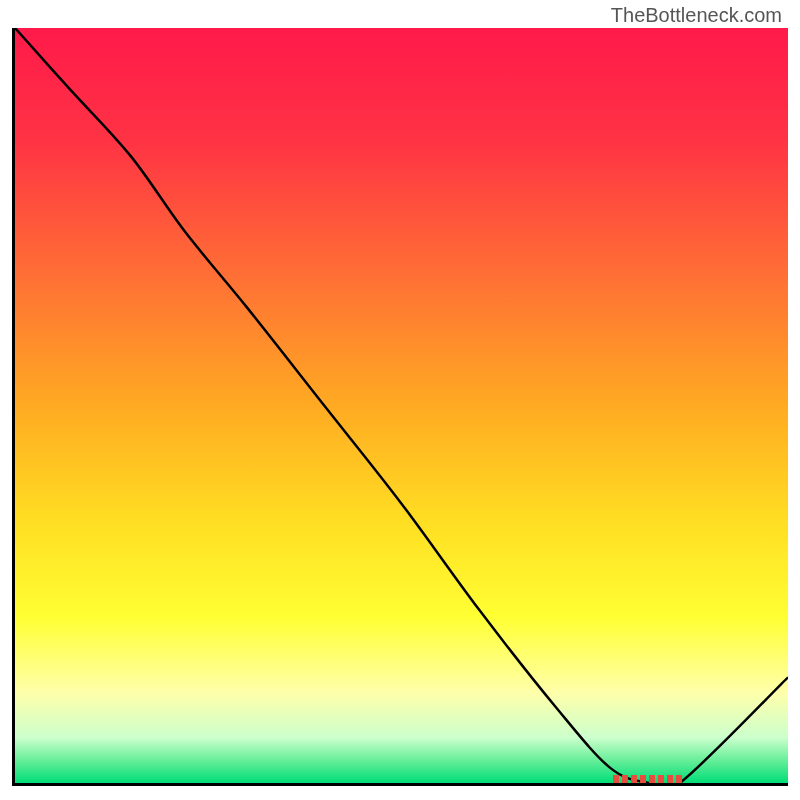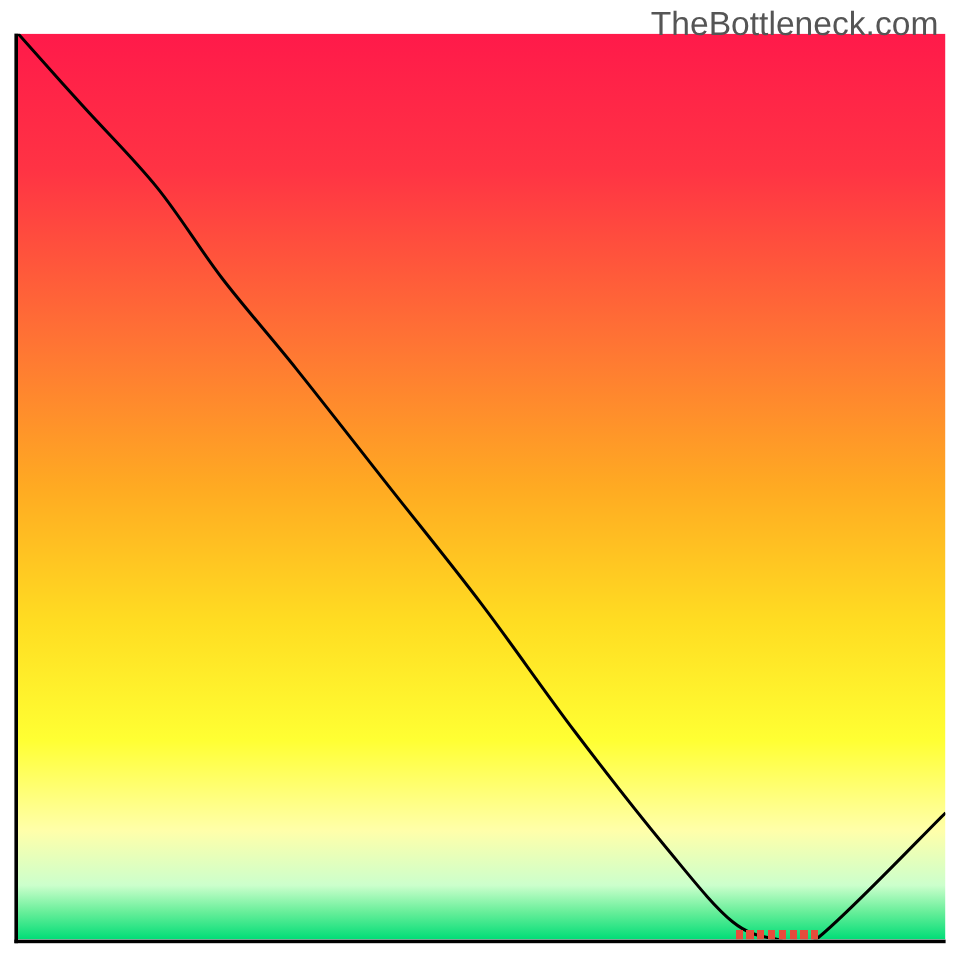--- a/index.html
+++ b/index.html
@@ -11,21 +11,21 @@
       width: 800px;
       height: 800px;
       background: #fff;
       position: relative;
       font-family: Arial, sans-serif;
     }
     .watermark {
       position: absolute;
       top: 4px;
       right: 18px;
-      font-size: 28px;
+      font-size: 20px;
       color: #555;
       font-weight: normal;
       z-index: 10;
     }
     .chart-container {
       position: absolute;
       top: 28px;
       left: 12px;
       width: 776px;
       height: 758px;

